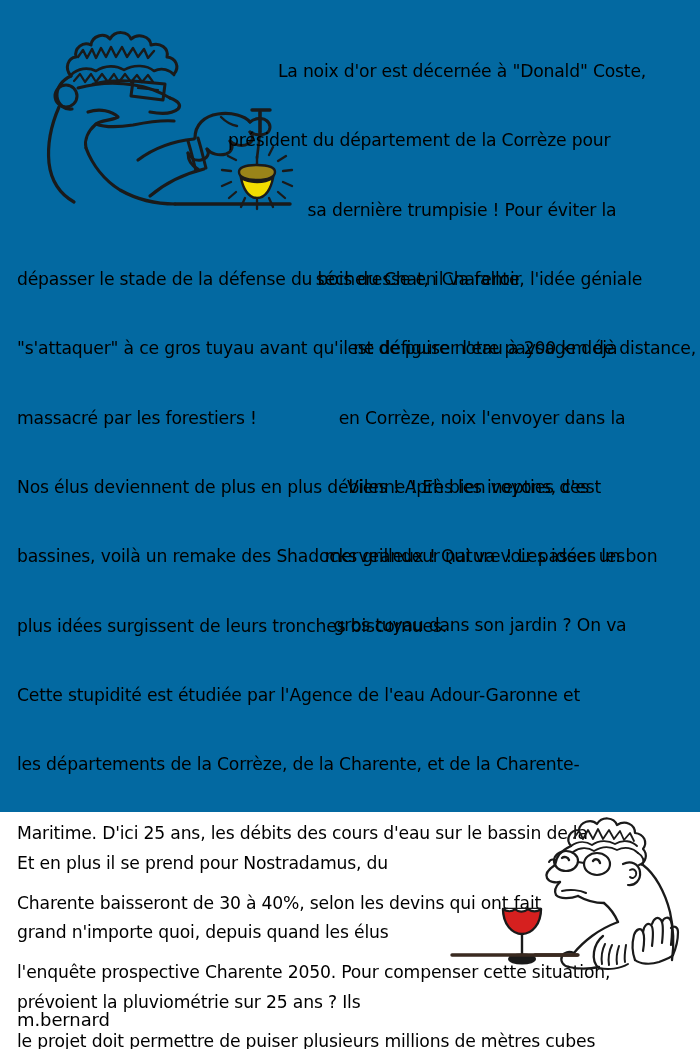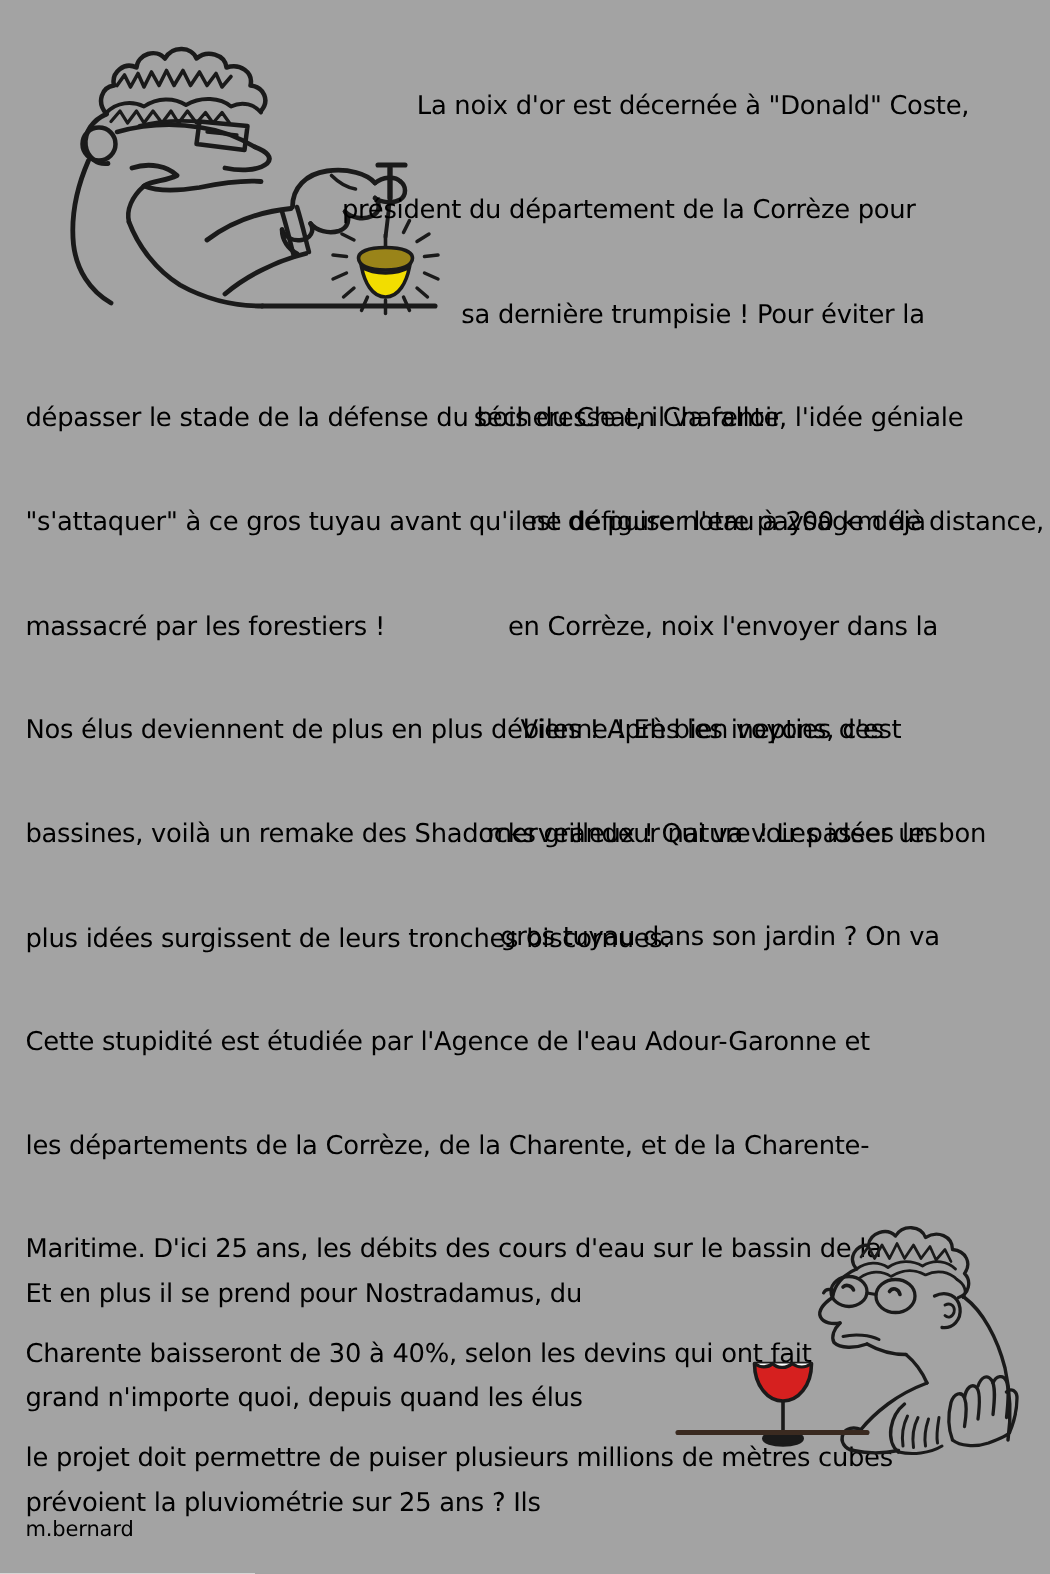--- a/index.html
+++ b/index.html
@@ -12,22 +12,22 @@
     height: 1049px;
     position: relative;
     overflow: hidden;
     font-family: "DejaVu Sans", "Liberation Sans", sans-serif;
     color: #000000;
   }
 
   #page {
     position: relative;
     width: 700px;
-    height: 1049px;
-    background: #a3a3a3;
+    height: 812px;
+    background: #0369a1;
   }
 
   
   .cartoon-top {
     position: absolute;
     left: 38px;
     top: 8px;
     width: 275px;
     height: 212px;
   }
@@ -98,21 +98,21 @@
   }
   .body-closing .ln {
     display: block;
     white-space: nowrap;
   }
 
   .signature {
     position: absolute;
     left: 17px;
     top: 1011px;
-    font-size: 14px;
+    font-size: 18px;
     line-height: 18px;
     letter-spacing: -0.1px;
     font-family: "DejaVu Sans", "Liberation Sans", sans-serif;
   }
 
   svg { display: block; overflow: visible; }
 </style>
 </head>
 <body>
 
@@ -220,20 +220,21 @@
     <span class="ln">dépasser le stade de la défense du bois du Chat, il va falloir</span>
     <span class="ln">"s'attaquer" à ce gros tuyau avant qu'il ne défigure notre paysage déjà</span>
     <span class="ln">massacré par les forestiers !</span>
     <span class="ln">Nos élus deviennent de plus en plus débiles ! Après les inepties des</span>
     <span class="ln">bassines, voilà un remake des Shadocks grandeur nature ! Les idées les</span>
     <span class="ln">plus idées surgissent de leurs tronches biscornues.</span>
     <span class="ln">Cette stupidité est étudiée par l'Agence de l'eau Adour-Garonne et</span>
     <span class="ln">les départements de la Corrèze, de la Charente, et de la Charente-</span>
     <span class="ln">Maritime. D'ici 25 ans, les débits des cours d'eau sur le bassin de la</span>
     <span class="ln">Charente baisseront de 30 à 40%, selon les devins qui ont fait</span>
+    <span class="ln">l'enquête prospective Charente 2050. Pour compenser cette situation,</span>
     <span class="ln">le projet doit permettre de puiser plusieurs millions de mètres cubes</span>
     
     
     
     
     
     
     
     
     

